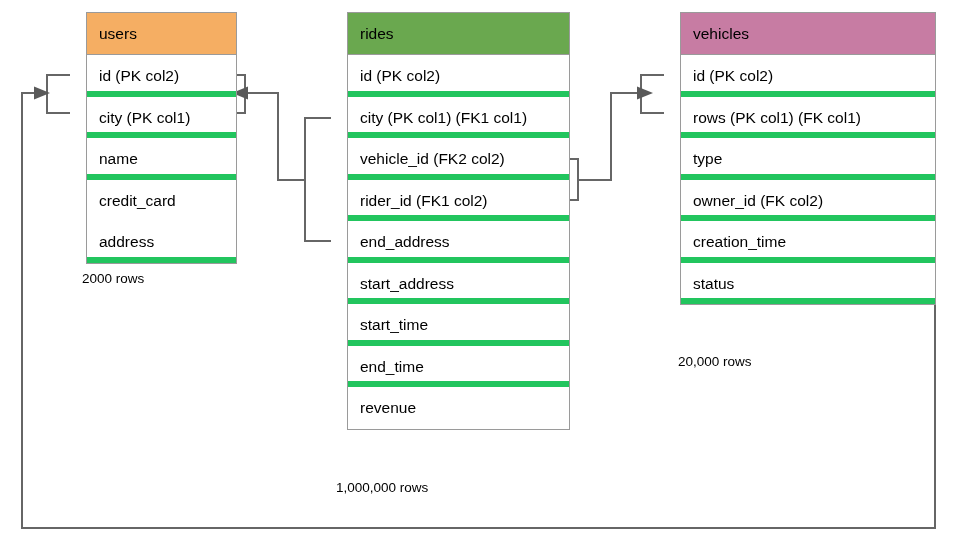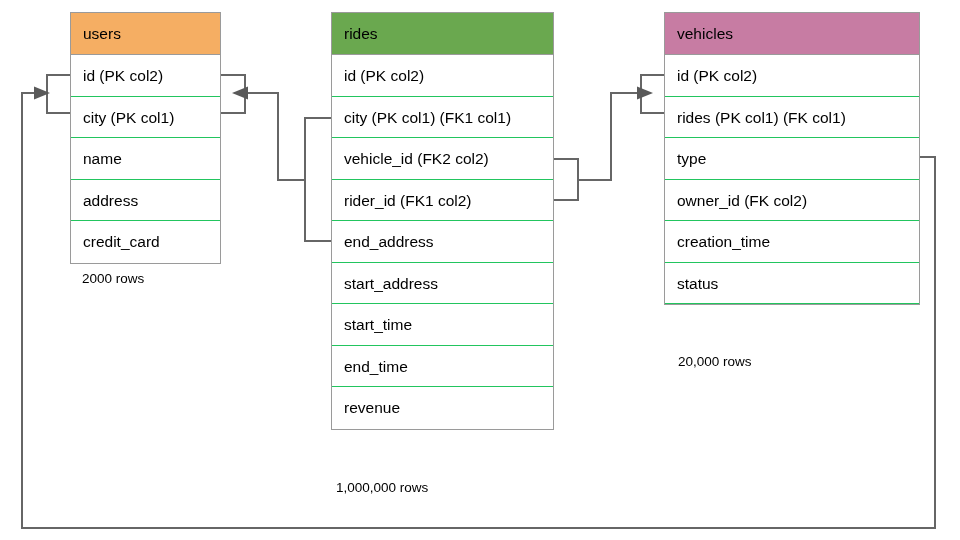--- a/index.html
+++ b/index.html
@@ -38,41 +38,42 @@
     fill: #595959;
     stroke: none;
   }
   
   .table {
     position: absolute;
     z-index: 2;
     box-sizing: border-box;
     border: 1px solid #9a9a9a;
     background: #ffffff;
+    margin-left: 16px;
   }
   .t-header {
     box-sizing: border-box;
     height: 42px;
     line-height: 42px;
     padding: 0 12px;
     font-size: 15.5px;
     color: #000000;
     border-bottom: 1px solid #9a9a9a;
     white-space: nowrap;
     overflow: hidden;
   }
   .t-row {
     box-sizing: border-box;
     height: 41.5px;
     line-height: 41.5px;
     padding: 0 12px;
     font-size: 15.5px;
     color: #000000;
     background: #ffffff;
-    border-bottom: 1px solid #22c55e;
+    border-bottom: 6px solid #22c55e;
     white-space: nowrap;
     overflow: hidden;
   }
   .t-row.last {
     border-bottom: none;
   }
   .rowcount {
     position: absolute;
     z-index: 2;
     font-size: 13.5px;
@@ -131,43 +132,43 @@
 
       <polygon class="arrowfill" points="50,93 34,86.5 34,99.5"></polygon>
     </g>
   </svg>
 
   <div class="table" id="tbl-users">
     <div class="t-header" style="background:#f5ae63">users</div>
     <div class="t-row">id (PK col2)</div>
     <div class="t-row">city (PK col1)</div>
     <div class="t-row">name</div>
+    <div class="t-row last">credit_card</div>
     <div class="t-row">address</div>
-    <div class="t-row last">credit_card</div>
   </div>
   <div class="rowcount" id="rc-users">2000 rows</div>
 
   <div class="table" id="tbl-rides">
     <div class="t-header" style="background:#6aa84f">rides</div>
     <div class="t-row">id (PK col2)</div>
     <div class="t-row">city (PK col1) (FK1 col1)</div>
     <div class="t-row">vehicle_id (FK2 col2)</div>
     <div class="t-row">rider_id (FK1 col2)</div>
     <div class="t-row">end_address</div>
     <div class="t-row">start_address</div>
     <div class="t-row">start_time</div>
     <div class="t-row">end_time</div>
     <div class="t-row last">revenue</div>
   </div>
   <div class="rowcount" id="rc-rides">1,000,000 rows</div>
 
   <div class="table" id="tbl-vehicles">
     <div class="t-header" style="background:#c77ca3">vehicles</div>
     <div class="t-row">id (PK col2)</div>
-    <div class="t-row">rides (PK col1) (FK col1)</div>
+    <div class="t-row">rows (PK col1) (FK col1)</div>
     <div class="t-row">type</div>
     <div class="t-row">owner_id (FK col2)</div>
     <div class="t-row">creation_time</div>
     <div class="t-row">status</div>
   </div>
   <div class="rowcount" id="rc-vehicles">20,000 rows</div>
 
 </div>
 
 </body></html>

